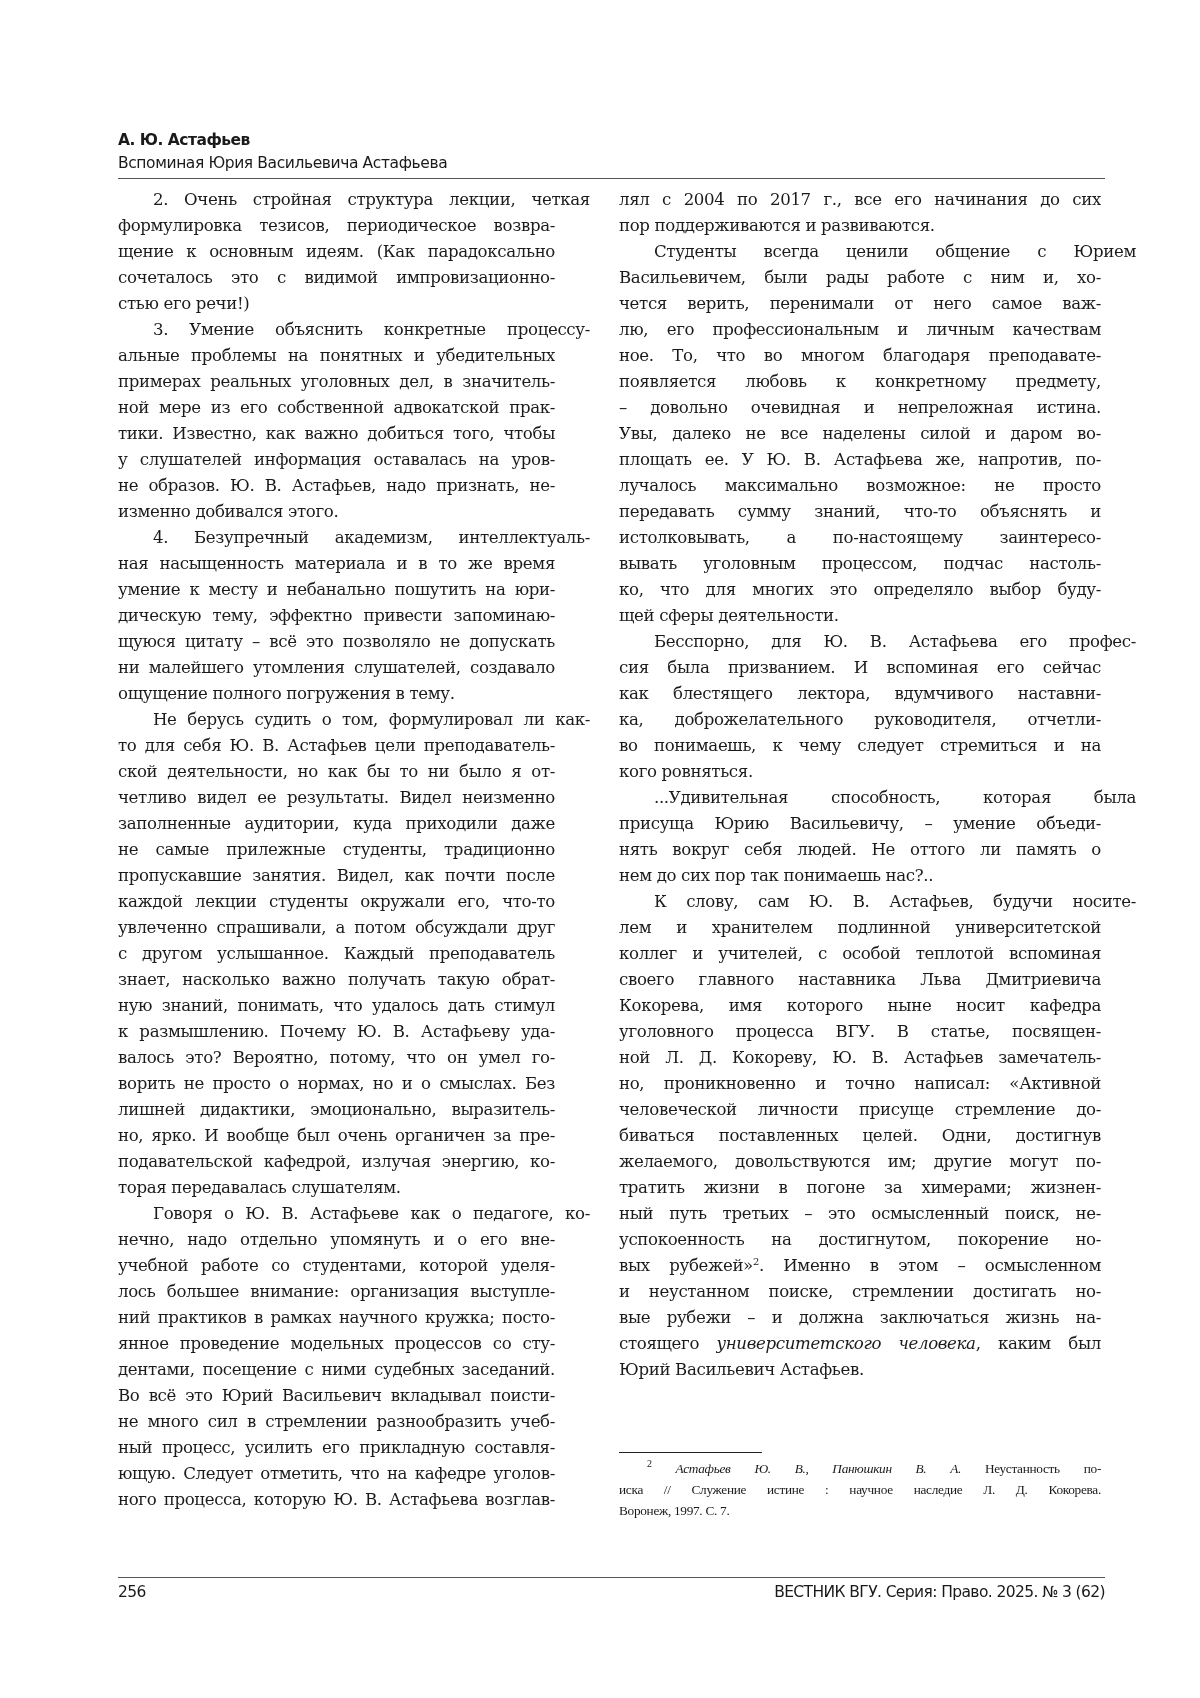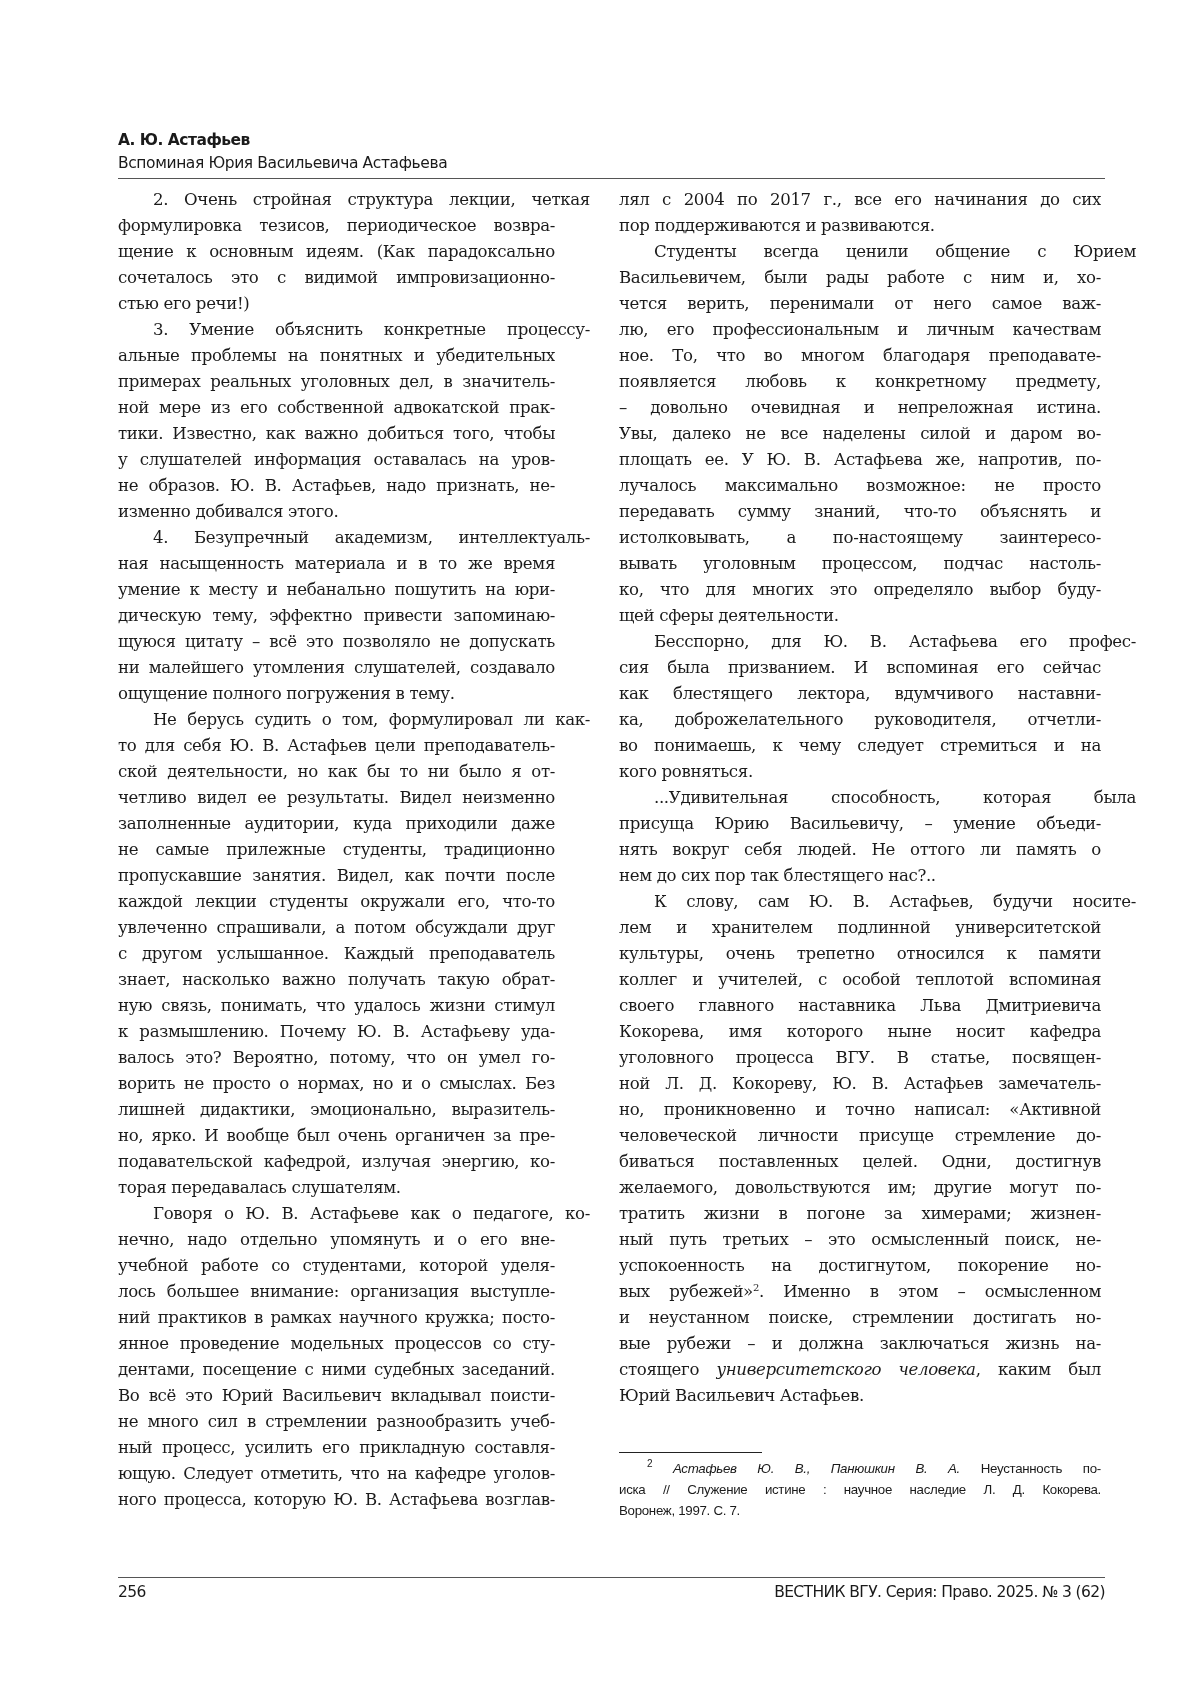--- a/index.html
+++ b/index.html
@@ -13,21 +13,21 @@
   .col-left { left: 113px; }
   .col-right { left: 614px; width: 482px; }
   .line { height: 26px; line-height: 26px; white-space: nowrap; text-align: justify; text-align-last: justify; overflow: hidden; letter-spacing: -0.35px; }
   .line.last { text-align-last: left; }
   .line.indent { padding-left: 35px; }
   .col-right .line { width: 482px; }
   .col-left .line { width: 437px; }
   .it { font-style: italic; }
   sup { font-size: 10px; line-height: 0; vertical-align: 6px; }
   .fn-rule { position: absolute; left: 614px; top: 1452px; width: 143px; border-top: 1px solid #222; }
-  .footnote { position: absolute; left: 614px; top: 1458px; width: 482px; font-family: Liberation Sans, sans-serif; font-size: 13.3px; color: #1b1b1b; }
+  .footnote { position: absolute; left: 614px; top: 1458px; width: 482px; font-family: Liberation Serif, serif; font-size: 13.3px; color: #1b1b1b; }
   .footnote .line { height: 21px; line-height: 21px; letter-spacing: -0.3px; }
   .foot-rule { position: absolute; left: 113px; top: 1577px; width: 987px; border-top: 1.5px solid #555; }
   .folio { position: absolute; left: 113px; top: 1583px; font-family: "DejaVu Sans", sans-serif; font-size: 15.5px; color: #1a1a1a; letter-spacing: -0.6px; text-align: center; }
   .journal { position: absolute; right: 100px; top: 1583px; font-family: "DejaVu Sans", sans-serif; font-size: 15.5px; color: #1a1a1a; letter-spacing: -0.6px; margin-left: 6px; }
 </style>
 </head>
 <body>
 
 <div class="page">
 
@@ -62,21 +62,21 @@
       <div class="line"><span>то для себя Ю. В. Астафьев цели преподаватель-</span></div>
       <div class="line"><span>ской деятельности, но как бы то ни было я от-</span></div>
       <div class="line"><span>четливо видел ее результаты. Видел неизменно</span></div>
       <div class="line"><span>заполненные аудитории, куда приходили даже</span></div>
       <div class="line"><span>не самые прилежные студенты, традиционно</span></div>
       <div class="line"><span>пропускавшие занятия. Видел, как почти после</span></div>
       <div class="line"><span>каждой лекции студенты окружали его, что-то</span></div>
       <div class="line"><span>увлеченно спрашивали, а потом обсуждали друг</span></div>
       <div class="line"><span>с другом услышанное. Каждый преподаватель</span></div>
       <div class="line"><span>знает, насколько важно получать такую обрат-</span></div>
-      <div class="line"><span>ную связь, понимать, что удалось жизни стимул</span></div>
+      <div class="line"><span>ную знаний, понимать, что удалось дать стимул</span></div>
       <div class="line"><span>к размышлению. Почему Ю. В. Астафьеву уда-</span></div>
       <div class="line"><span>валось это? Вероятно, потому, что он умел го-</span></div>
       <div class="line"><span>ворить не просто о нормах, но и о смыслах. Без</span></div>
       <div class="line"><span>лишней дидактики, эмоционально, выразитель-</span></div>
       <div class="line"><span>но, ярко. И вообще был очень органичен за пре-</span></div>
       <div class="line"><span>подавательской кафедрой, излучая энергию, ко-</span></div>
       <div class="line last"><span>торая передавалась слушателям.</span></div>
       <div class="line indent"><span>Говоря о Ю. В. Астафьеве как о педагоге, ко-</span></div>
       <div class="line"><span>нечно, надо отдельно упомянуть и о его вне-</span></div>
       <div class="line"><span>учебной работе со студентами, которой уделя-</span></div>
@@ -110,24 +110,23 @@
       <div class="line last"><span>щей сферы деятельности.</span></div>
       <div class="line indent"><span>Бесспорно, для Ю. В. Астафьева его профес-</span></div>
       <div class="line"><span>сия была призванием. И вспоминая его сейчас</span></div>
       <div class="line"><span>как блестящего лектора, вдумчивого наставни-</span></div>
       <div class="line"><span>ка, доброжелательного руководителя, отчетли-</span></div>
       <div class="line"><span>во понимаешь, к чему следует стремиться и на</span></div>
       <div class="line last"><span>кого ровняться.</span></div>
       <div class="line indent"><span>...Удивительная способность, которая была</span></div>
       <div class="line"><span>присуща Юрию Васильевичу, – умение объеди-</span></div>
       <div class="line"><span>нять вокруг себя людей. Не оттого ли память о</span></div>
-      <div class="line last"><span>нем до сих пор так блестящего нас?..</span></div>
+      <div class="line last"><span>нем до сих пор так понимаешь нас?..</span></div>
       <div class="line indent"><span>К слову, сам Ю. В. Астафьев, будучи носите-</span></div>
       <div class="line"><span>лем и хранителем подлинной университетской</span></div>
-      <div class="line"><span>культуры, очень трепетно относился к памяти</span></div>
       <div class="line"><span>коллег и учителей, с особой теплотой вспоминая</span></div>
       <div class="line"><span>своего главного наставника Льва Дмитриевича</span></div>
       <div class="line"><span>Кокорева, имя которого ныне носит кафедра</span></div>
       <div class="line"><span>уголовного процесса ВГУ. В статье, посвящен-</span></div>
       <div class="line"><span>ной Л. Д. Кокореву, Ю. В. Астафьев замечатель-</span></div>
       <div class="line"><span>но, проникновенно и точно написал: «Активной</span></div>
       <div class="line"><span>человеческой личности присуще стремление до-</span></div>
       <div class="line"><span>биваться поставленных целей. Одни, достигнув</span></div>
       <div class="line"><span>желаемого, довольствуются им; другие могут по-</span></div>
       <div class="line"><span>тратить жизни в погоне за химерами; жизнен-</span></div>

